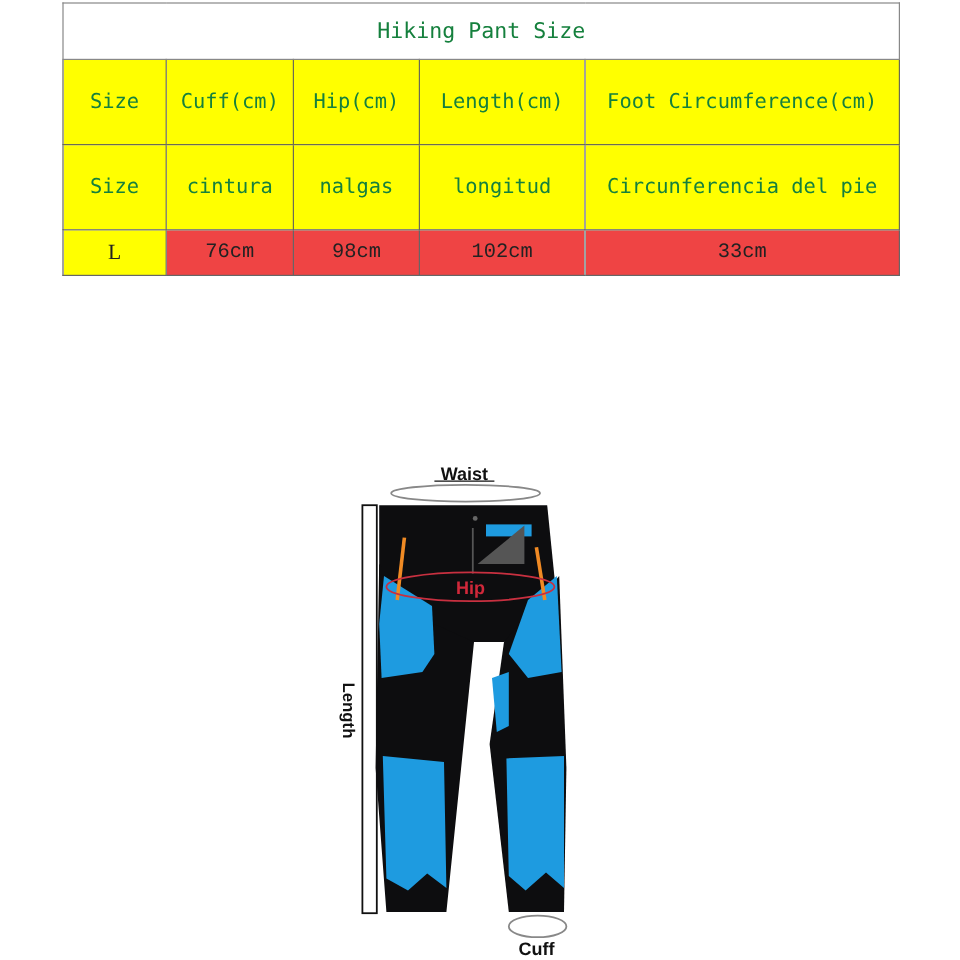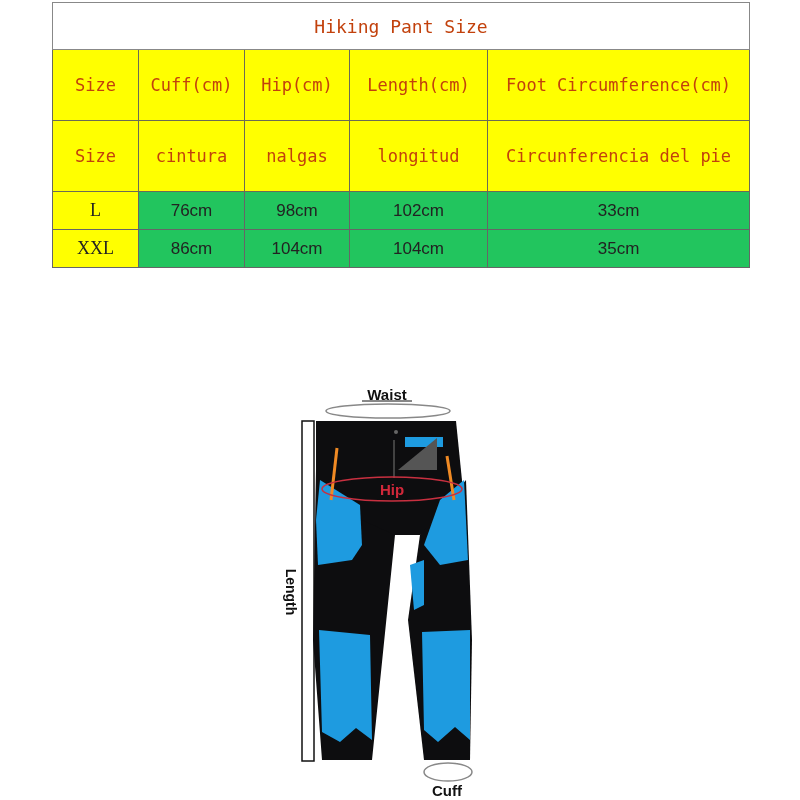--- a/index.html
+++ b/index.html
@@ -1,21 +1,21 @@
 <!DOCTYPE html>
 <html><head>
 <meta charset="utf-8">
 <style>
   html, body { margin: 0; padding: 0; }
   body { width: 800px; height: 800px; background: #ffffff; position: relative; overflow: hidden; font-family: "DejaVu Serif", "Liberation Serif", serif; }
   .size-table { position: absolute; left: 52px; top: 2px; width: 697px; border-collapse: collapse; table-layout: fixed; }
-  .size-table td { border: 1.5px solid #6b6b55; text-align: center; vertical-align: middle; padding: 0; font-family: "DejaVu Sans Mono", "Liberation Mono", monospace; color: #c2410c; font-size: 17px; white-space: nowrap; overflow: hidden; }
+  .size-table td { border: 1.5px solid #6b6b55; text-align: center; vertical-align: middle; padding: 0; font-family: "DejaVu Sans Mono", "Liberation Mono", monospace; color: #15803d; font-size: 17px; white-space: nowrap; overflow: hidden; }
   .size-table tr.title td { height: 46px; background: #fff; font-size: 18px; border-color: #888; }
   .size-table tr.head td { height: 70px; background: #ffff00; margin-left: 12px; }
-  .size-table tr.data td { height: 37px; background: #22c55e; font-family: Liberation Sans, sans-serif; font-size: 17px; color: #222; border-color: #666; }
+  .size-table tr.data td { height: 37px; background: #ef4444; font-family: Liberation Mono, monospace; font-size: 17px; color: #222; border-color: #666; }
   .size-table tr.data td.size { background: #ffff00; font-family: "Liberation Serif", serif; font-size: 18px; }
   .diagram { position: absolute; left: 0; top: 383px; width: 800px; height: 417px; }
 </style>
 </head>
 <body>
 
 <table class="size-table">
   <colgroup>
     <col style="width:86px">
       <col style="width:106px">
@@ -40,27 +40,20 @@
     <td>nalgas</td>
     <td>longitud</td>
     <td>Circunferencia del pie</td>
   </tr>
   <tr class="data">
     <td class="size">L</td>
     <td>76cm</td>
     <td>98cm</td>
     <td>102cm</td>
     <td>33cm</td>
-  </tr>
-  <tr class="data">
-    <td class="size">XXL</td>
-    <td>86cm</td>
-    <td>104cm</td>
-    <td>104cm</td>
-    <td>35cm</td>
   </tr>
 </tbody>
   </table>
 
 <svg class="diagram" viewBox="0 383 800 417" width="800" height="417">
 
   <text x="387" y="400" text-anchor="middle" font-family="Liberation Sans, sans-serif" font-weight="bold" font-size="15" fill="#111">Waist</text>
   <line x1="362" y1="401" x2="412" y2="401" stroke="#111" stroke-width="1"></line>
   <ellipse cx="388" cy="411" rx="62" ry="7" fill="none" stroke="#888" stroke-width="1.5"></ellipse>
 

